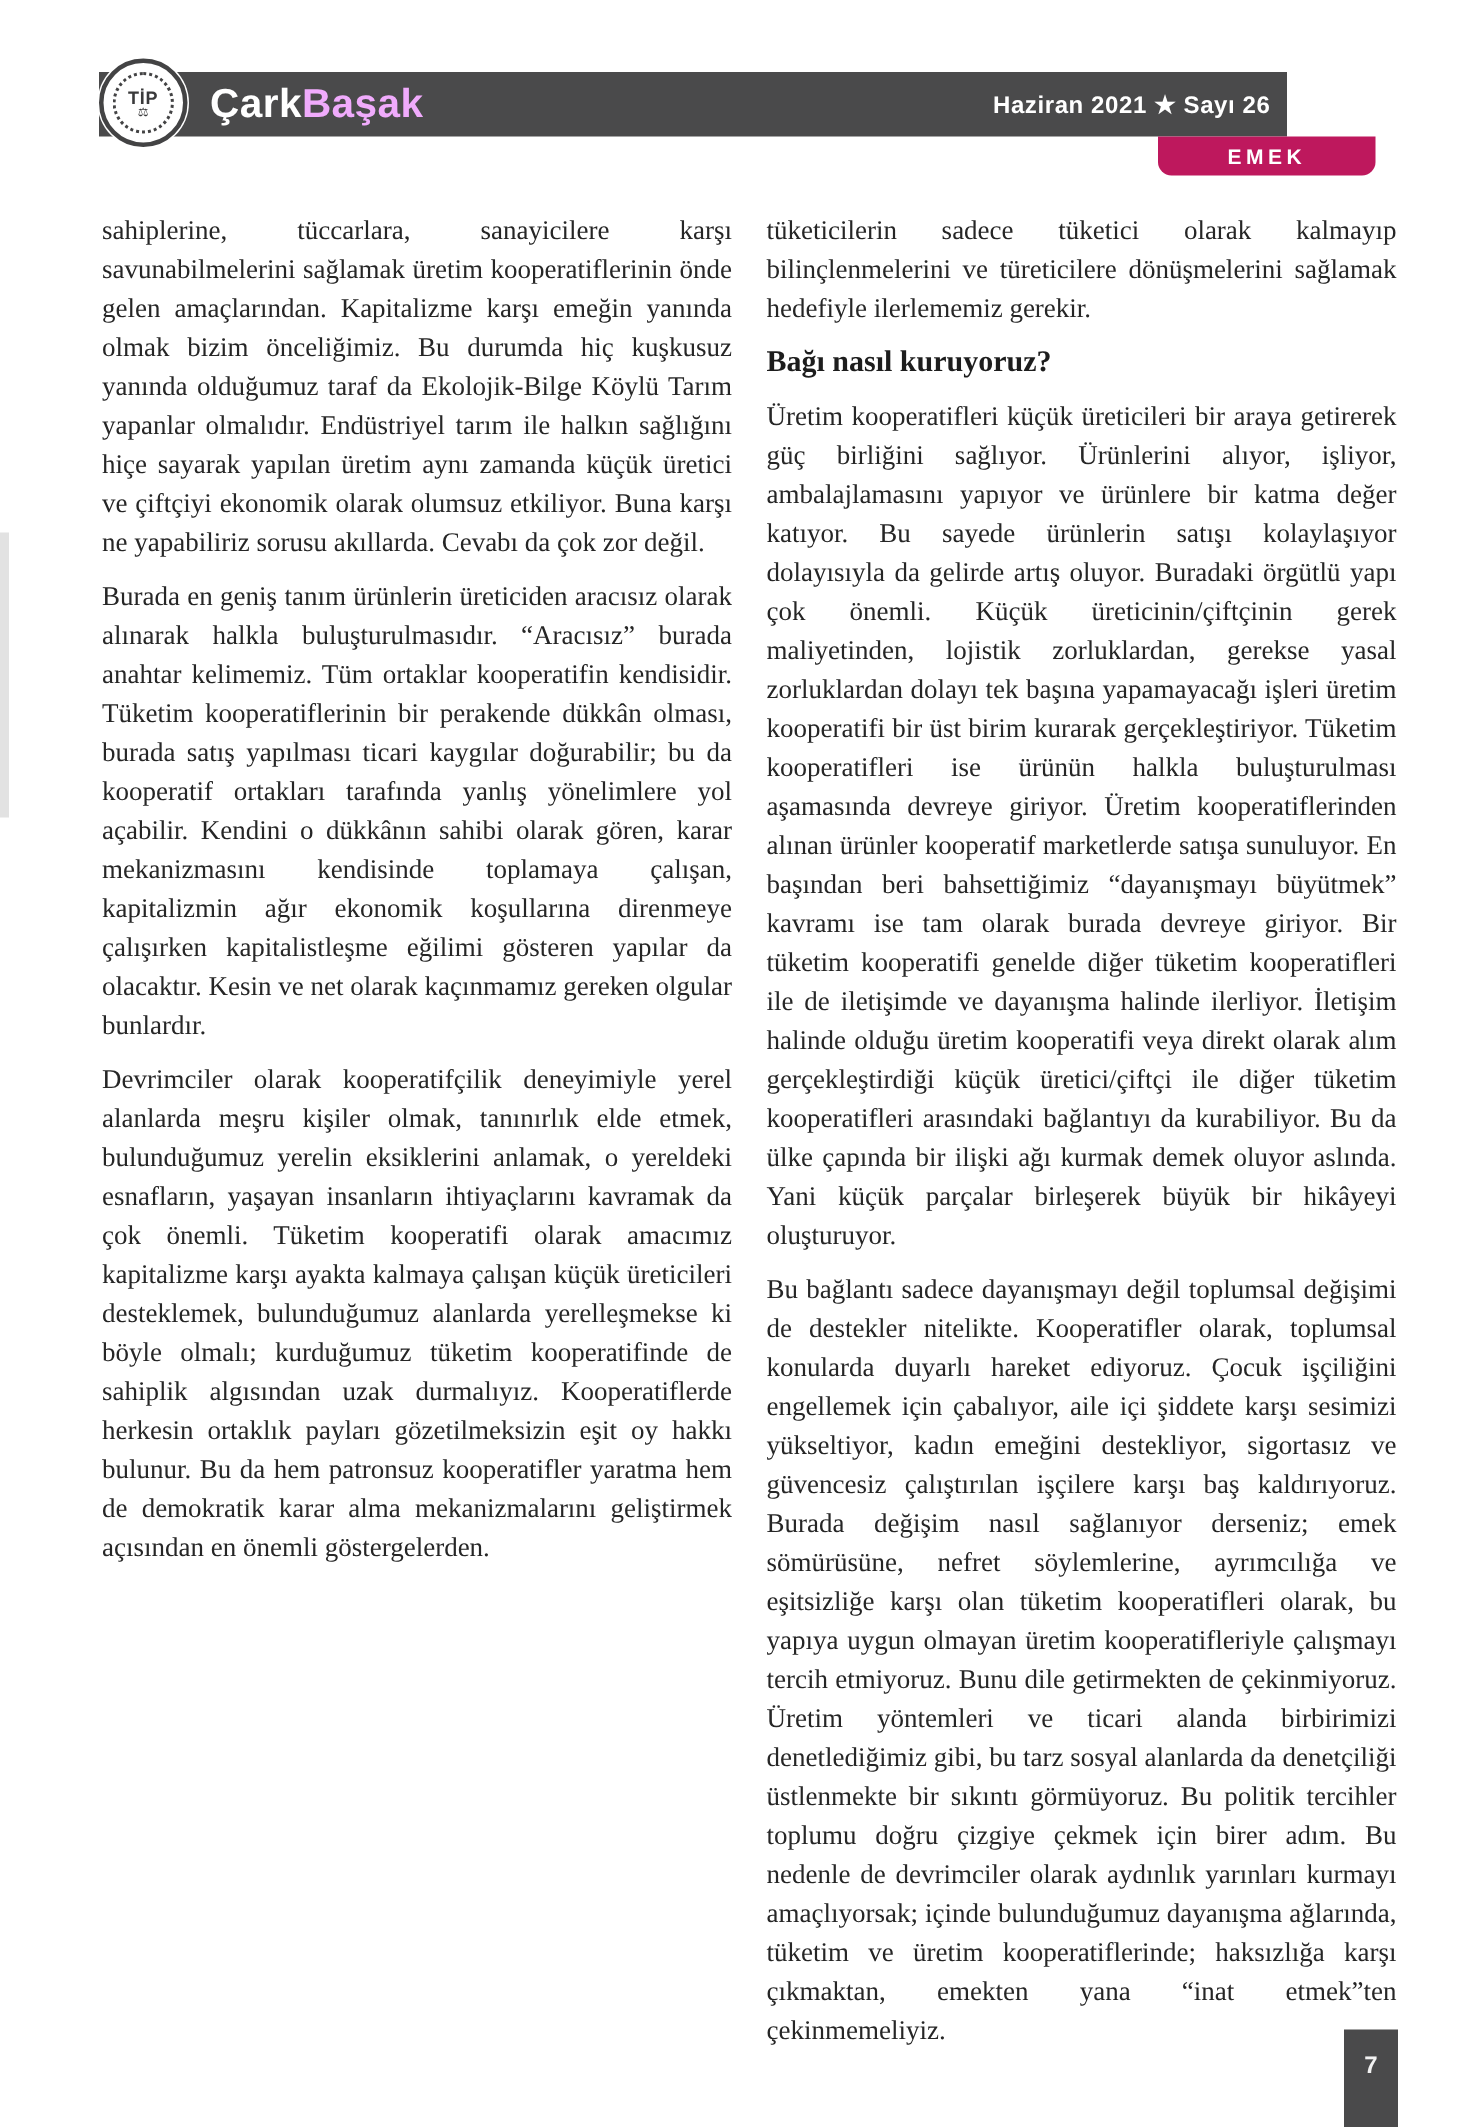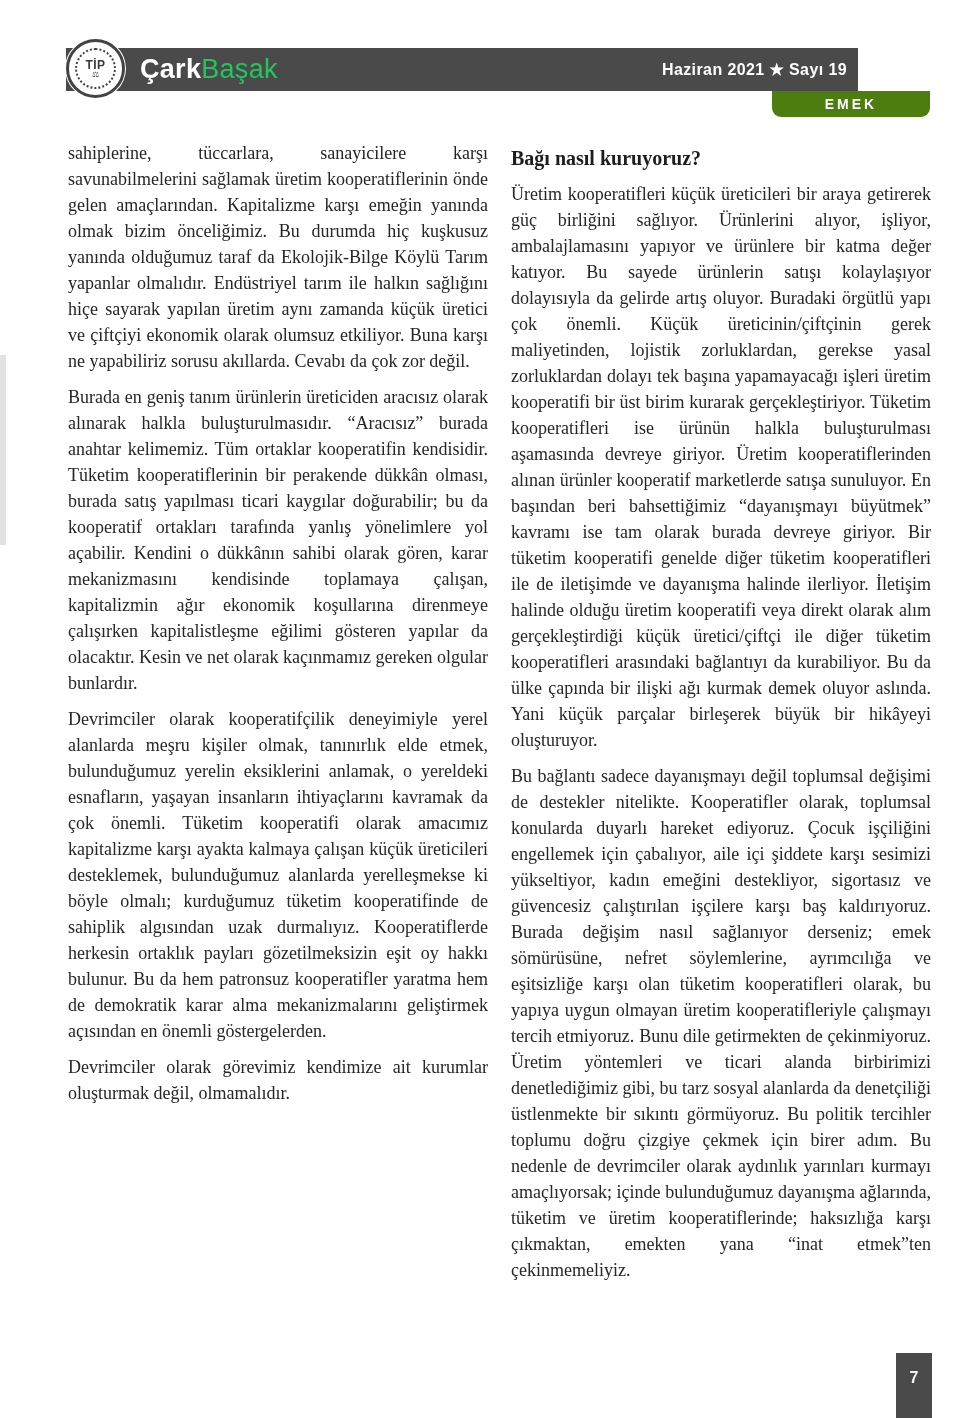--- a/index.html
+++ b/index.html
@@ -45,32 +45,32 @@
     font-size: 12px; font-weight: bold; color: #3a3a3b;
     letter-spacing: 0.5px; line-height: 12px;
   }
   .logo-mark { font-size: 8px; color: #3a3a3b; line-height: 8px; }
   .brand {
     position: absolute; left: 74px; top: 5px;
     color: #ffffff; font-size: 27px; line-height: 33px;
     letter-spacing: 0.3px;
   }
   .brand-bold { font-weight: 800; }
-  .brand-light { font-weight: 400; color: #22c55e; }
+  .brand-light { font-weight: 700; color: #f0abfc; }
   .issue {
     position: absolute; right: 11px; top: 12px;
     color: #ffffff; font-size: 16px; font-weight: bold;
     letter-spacing: 0.4px;
   }
 
   
   .badge {
     position: absolute; left: 772px; top: 91px;
-    width: 158px; height: 26px;
-    background: #4d7c0f;
+    width: 145px; height: 26px;
+    background: #be185d;
     border-radius: 0 0 9px 9px;
     color: #ffffff;
     font-family: "Liberation Sans", sans-serif;
     font-size: 14px; font-weight: bold; letter-spacing: 3px;
     display: flex; align-items: center; justify-content: center;
   }
 
   
   .columns {
     position: absolute; left: 68px; top: 140px;
@@ -111,33 +111,33 @@
 <div class="left-strip"></div>
 
 <header class="masthead">
   <div class="logo">
     <div class="logo-inner">
       <span class="logo-text">TİP</span>
       <span class="logo-mark">⚖</span>
     </div>
   </div>
   <div class="brand"><span class="brand-bold">Çark</span><span class="brand-light">Başak</span></div>
-  <div class="issue">Haziran 2021 ★ Sayı 19</div>
+  <div class="issue">Haziran 2021 ★ Sayı 26</div>
 </header>
 
 <div class="badge">EMEK</div>
 
 <main class="columns">
   <section class="col">
     <p>sahiplerine, tüccarlara, sanayicilere karşı savunabilmelerini sağlamak üretim kooperatiflerinin önde gelen amaçlarından. Kapitalizme karşı emeğin yanında olmak bizim önceliğimiz. Bu durumda hiç kuşkusuz yanında olduğumuz taraf da Ekolojik-Bilge Köylü Tarım yapanlar olmalıdır. Endüstriyel tarım ile halkın sağlığını hiçe sayarak yapılan üretim aynı zamanda küçük üretici ve çiftçiyi ekonomik olarak olumsuz etkiliyor. Buna karşı ne yapabiliriz sorusu akıllarda. Cevabı da çok zor değil.</p>
     <p>Burada en geniş tanım ürünlerin üreticiden aracısız olarak alınarak halkla buluşturulmasıdır. “Aracısız” burada anahtar kelimemiz. Tüm ortaklar kooperatifin kendisidir. Tüketim kooperatiflerinin bir perakende dükkân olması, burada satış yapılması ticari kaygılar doğurabilir; bu da kooperatif ortakları tarafında yanlış yönelimlere yol açabilir. Kendini o dükkânın sahibi olarak gören, karar mekanizmasını kendisinde toplamaya çalışan, kapitalizmin ağır ekonomik koşullarına direnmeye çalışırken kapitalistleşme eğilimi gösteren yapılar da olacaktır. Kesin ve net olarak kaçınmamız gereken olgular bunlardır.</p>
     <p>Devrimciler olarak kooperatifçilik deneyimiyle yerel alanlarda meşru kişiler olmak, tanınırlık elde etmek, bulunduğumuz yerelin eksiklerini anlamak, o yereldeki esnafların, yaşayan insanların ihtiyaçlarını kavramak da çok önemli. Tüketim kooperatifi olarak amacımız kapitalizme karşı ayakta kalmaya çalışan küçük üreticileri desteklemek, bulunduğumuz alanlarda yerelleşmekse ki böyle olmalı; kurduğumuz tüketim kooperatifinde de sahiplik algısından uzak durmalıyız. Kooperatiflerde herkesin ortaklık payları gözetilmeksizin eşit oy hakkı bulunur. Bu da hem patronsuz kooperatifler yaratma hem de demokratik karar alma mekanizmalarını geliştirmek açısından en önemli göstergelerden.</p>
-    <p>Devrimciler olarak görevimiz kendimize ait kurumlar oluşturmak değil, olmamalıdır.</p>
   </section>
   <section class="col">
+    <p>tüketicilerin sadece tüketici olarak kalmayıp bilinçlenmelerini ve türeticilere dönüşmelerini sağlamak hedefiyle ilerlememiz gerekir.</p>
     <h3>Bağı nasıl kuruyoruz?</h3>
     <p>Üretim kooperatifleri küçük üreticileri bir araya getirerek güç birliğini sağlıyor. Ürünlerini alıyor, işliyor, ambalajlamasını yapıyor ve ürünlere bir katma değer katıyor. Bu sayede ürünlerin satışı kolaylaşıyor dolayısıyla da gelirde artış oluyor. Buradaki örgütlü yapı çok önemli. Küçük üreticinin/çiftçinin gerek maliyetinden, lojistik zorluklardan, gerekse yasal zorluklardan dolayı tek başına yapamayacağı işleri üretim kooperatifi bir üst birim kurarak gerçekleştiriyor. Tüketim kooperatifleri ise ürünün halkla buluşturulması aşamasında devreye giriyor. Üretim kooperatiflerinden alınan ürünler kooperatif marketlerde satışa sunuluyor. En başından beri bahsettiğimiz “dayanışmayı büyütmek” kavramı ise tam olarak burada devreye giriyor. Bir tüketim kooperatifi genelde diğer tüketim kooperatifleri ile de iletişimde ve dayanışma halinde ilerliyor. İletişim halinde olduğu üretim kooperatifi veya direkt olarak alım gerçekleştirdiği küçük üretici/çiftçi ile diğer tüketim kooperatifleri arasındaki bağlantıyı da kurabiliyor. Bu da ülke çapında bir ilişki ağı kurmak demek oluyor aslında. Yani küçük parçalar birleşerek büyük bir hikâyeyi oluşturuyor.</p>
     <p>Bu bağlantı sadece dayanışmayı değil toplumsal değişimi de destekler nitelikte. Kooperatifler olarak, toplumsal konularda duyarlı hareket ediyoruz. Çocuk işçiliğini engellemek için çabalıyor, aile içi şiddete karşı sesimizi yükseltiyor, kadın emeğini destekliyor, sigortasız ve güvencesiz çalıştırılan işçilere karşı baş kaldırıyoruz. Burada değişim nasıl sağlanıyor derseniz; emek sömürüsüne, nefret söylemlerine, ayrımcılığa ve eşitsizliğe karşı olan tüketim kooperatifleri olarak, bu yapıya uygun olmayan üretim kooperatifleriyle çalışmayı tercih etmiyoruz. Bunu dile getirmekten de çekinmiyoruz. Üretim yöntemleri ve ticari alanda birbirimizi denetlediğimiz gibi, bu tarz sosyal alanlarda da denetçiliği üstlenmekte bir sıkıntı görmüyoruz. Bu politik tercihler toplumu doğru çizgiye çekmek için birer adım. Bu nedenle de devrimciler olarak aydınlık yarınları kurmayı amaçlıyorsak; içinde bulunduğumuz dayanışma ağlarında, tüketim ve üretim kooperatiflerinde; haksızlığa karşı çıkmaktan, emekten yana “inat etmek”ten çekinmemeliyiz.</p>
   </section>
 </main>
 
 <div class="pagenum-box">
   <span>7</span>
 </div>
 

